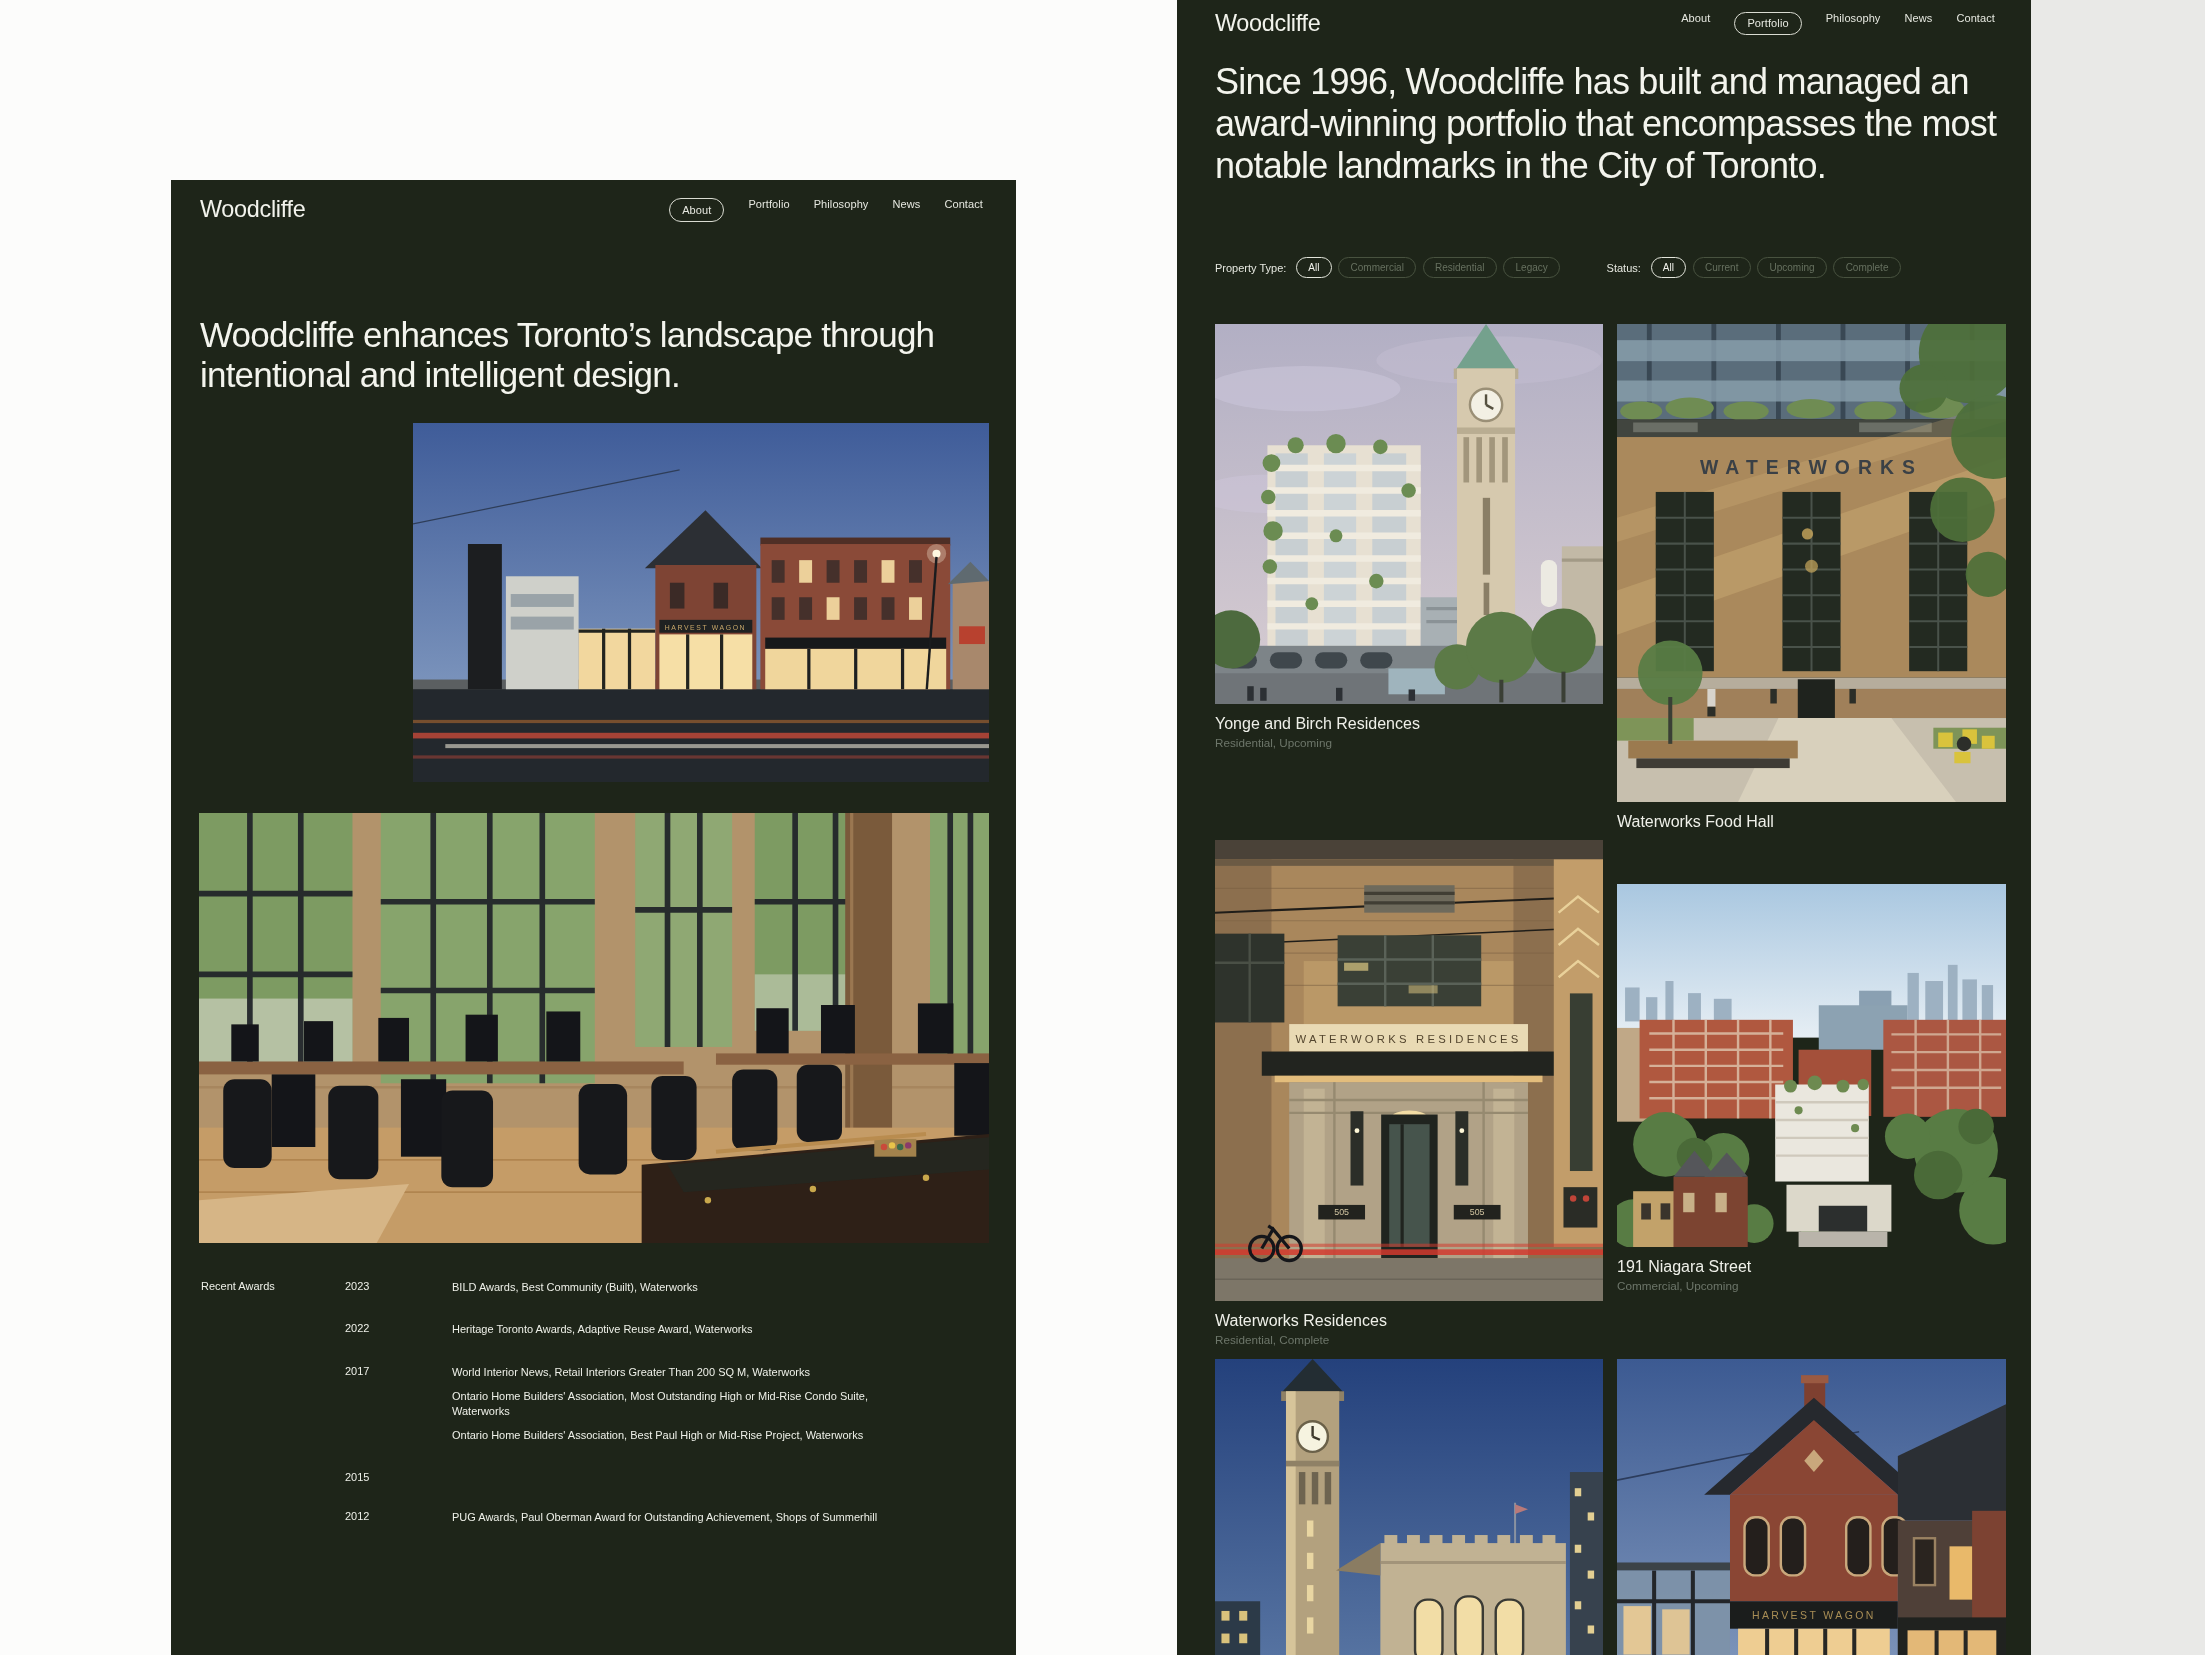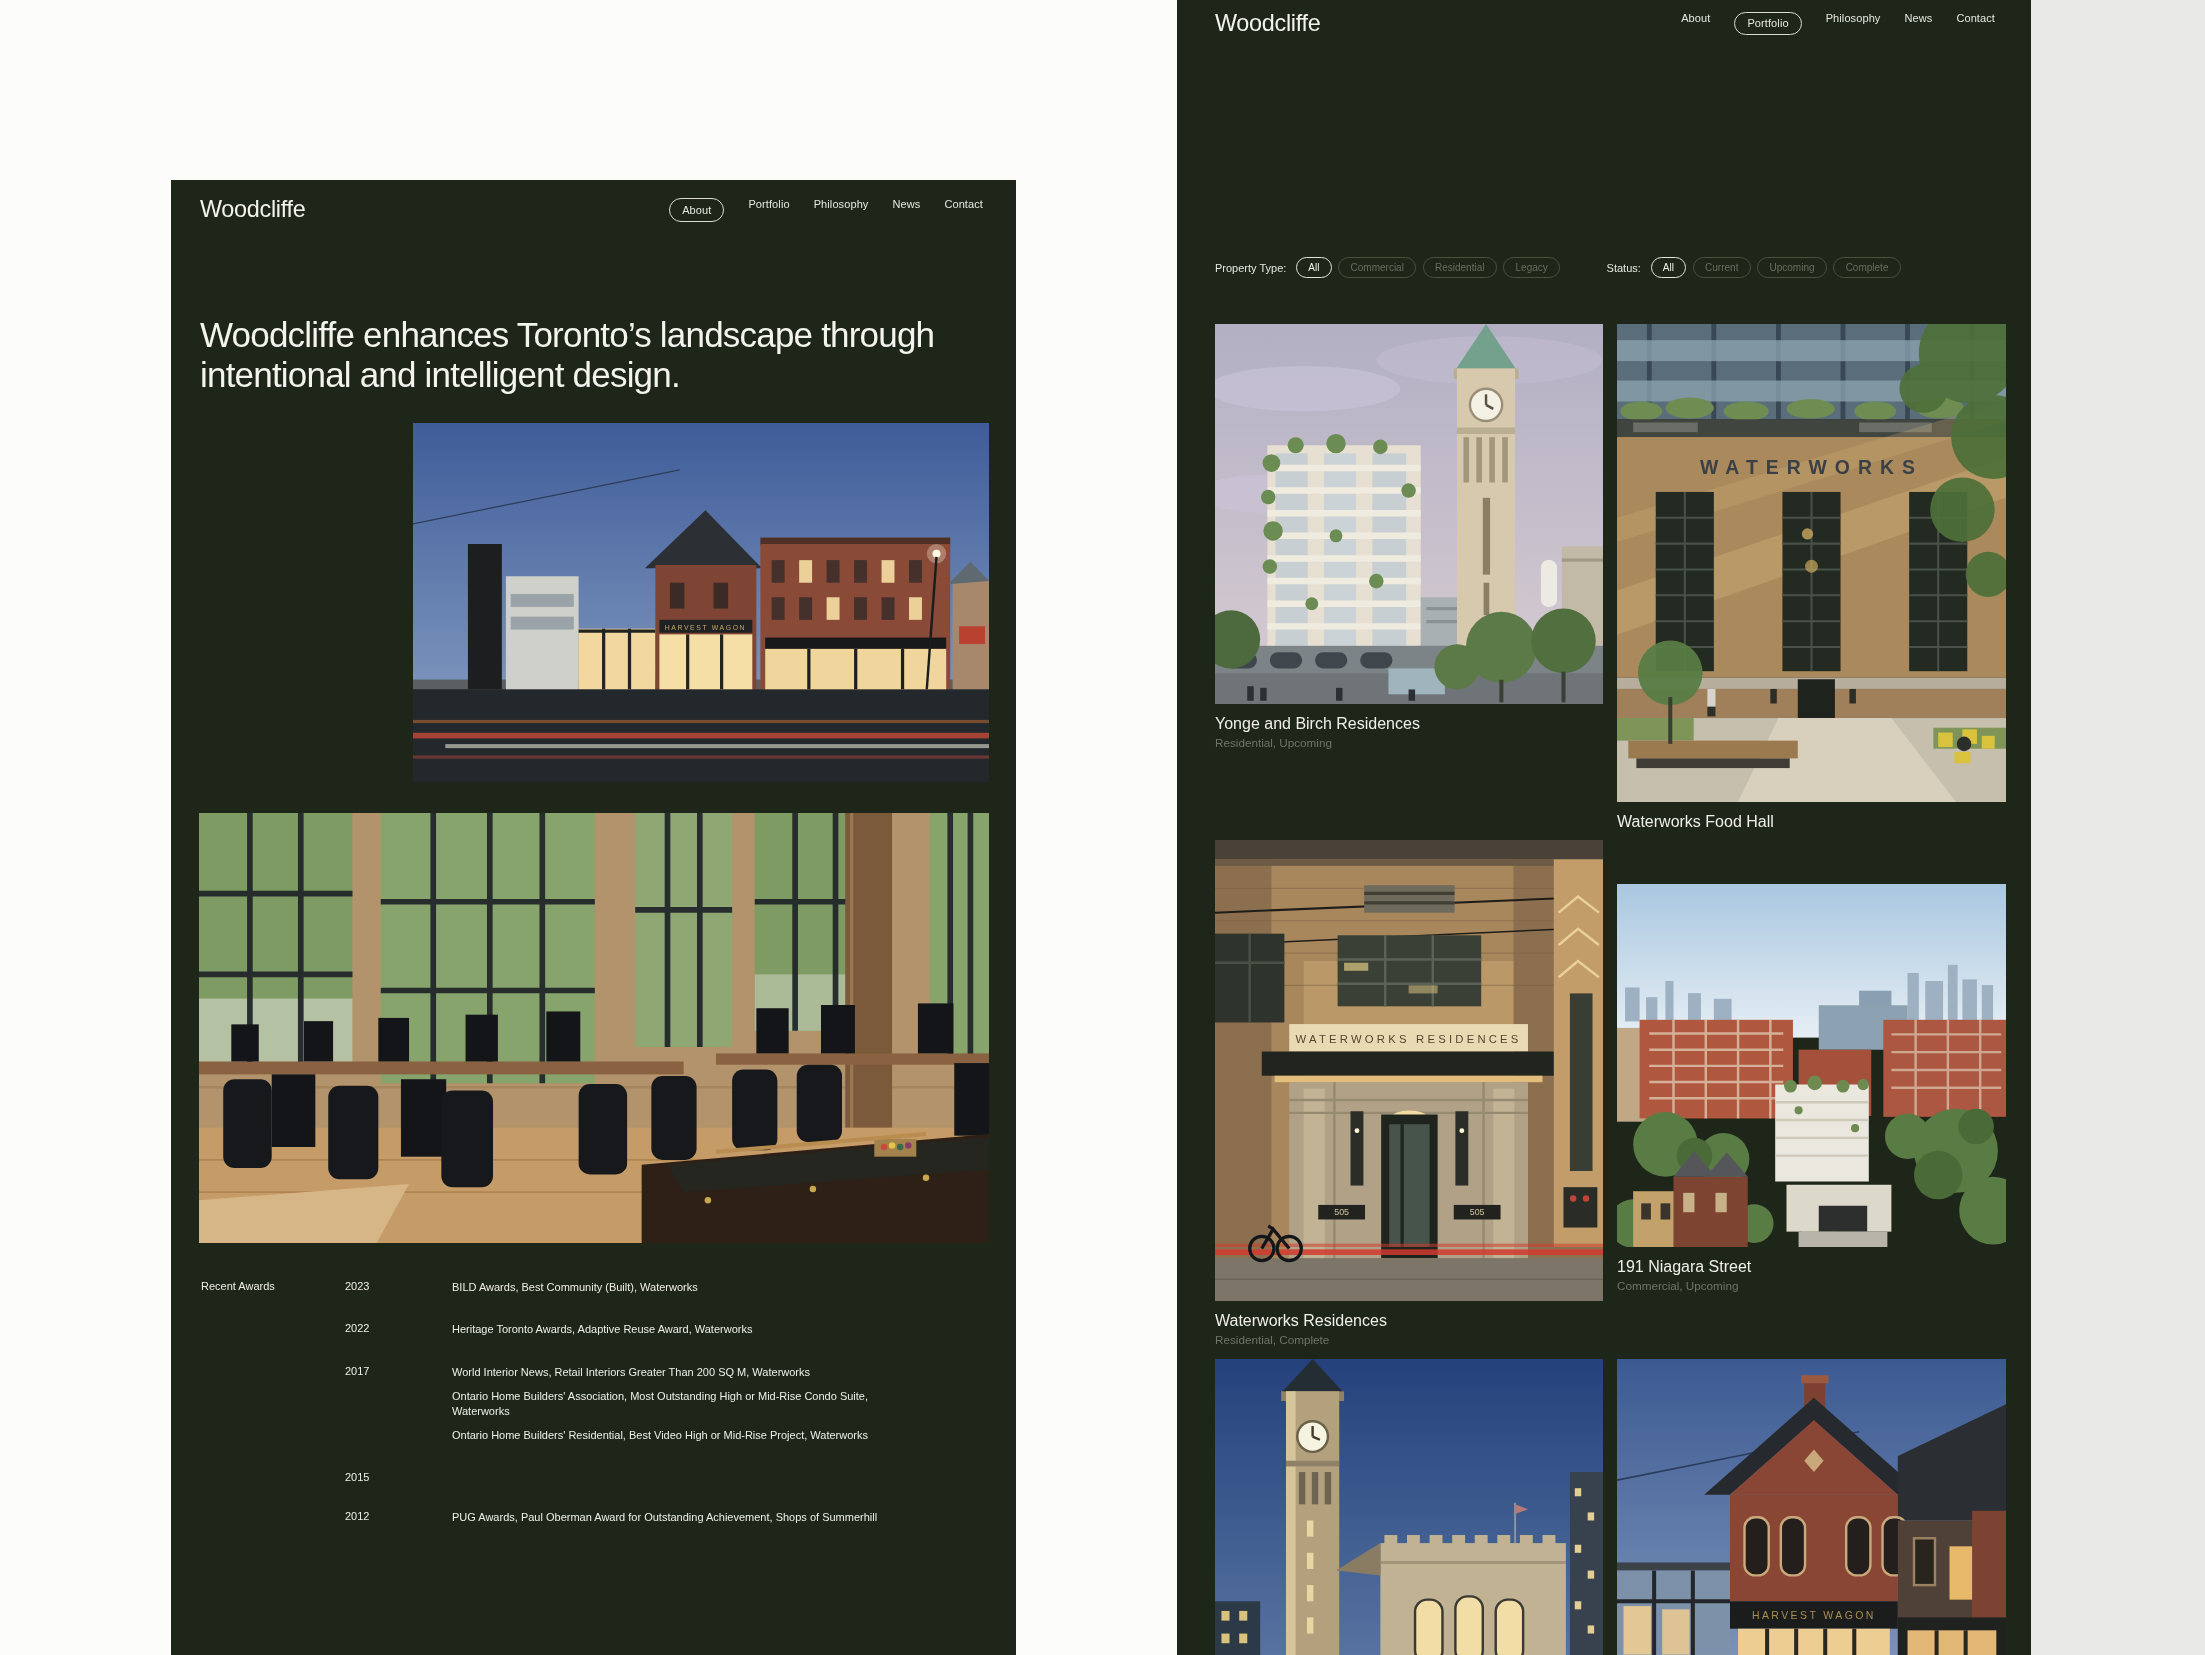--- a/index.html
+++ b/index.html
@@ -232,21 +232,21 @@
           <div class="award-year">2022</div>
           <div class="award-items">
               <p>Heritage Toronto Awards, Adaptive Reuse Award, Waterworks</p>
             </div>
         </div>
         <div class="award-group">
           <div class="award-year">2017</div>
           <div class="award-items">
             <p>World Interior News, Retail Interiors Greater Than 200 SQ M, Waterworks</p>
             <p>Ontario Home Builders' Association, Most Outstanding High or Mid-Rise Condo Suite, Waterworks</p>
-            <p>Ontario Home Builders' Residential, Best Video High or Mid-Rise Project, Waterworks</p>
+            <p>Ontario Home Builders' Association, Best Paul High or Mid-Rise Project, Waterworks</p>
           </div>
         </div>
         <div class="award-group">
           <div class="award-year">2015</div>
         </div>
         <div class="award-group">
           <div class="award-year">2012</div>
           <div class="award-items">
               <p>PUG Awards, Paul Oberman Award for Outstanding Achievement, Shops of Summerhill</p>
             </div>
@@ -261,20 +261,21 @@
       <div class="logo">Woodcliffe</div>
       <nav class="nav">
         <a class="nav-item">About</a>
         <a class="nav-item pill">Portfolio</a>
         <a class="nav-item">Philosophy</a>
         <a class="nav-item">News</a>
         <a class="nav-item">Contact</a>
       </nav>
     </header>
 
+    <h1 class="headline">Since 1996, Woodcliffe has built and managed an award-winning portfolio that encompasses the most notable landmarks in the City of Toronto.</h1>
 
     <div class="filters">
       <span class="filter-label">Property Type:</span>
       <button class="pillbtn active">All</button>
       <button class="pillbtn">Commercial</button>
       <button class="pillbtn">Residential</button>
       <button class="pillbtn">Legacy</button>
       <span class="filter-label status">Status:</span>
       <button class="pillbtn active">All</button>
       <button class="pillbtn">Current</button>

